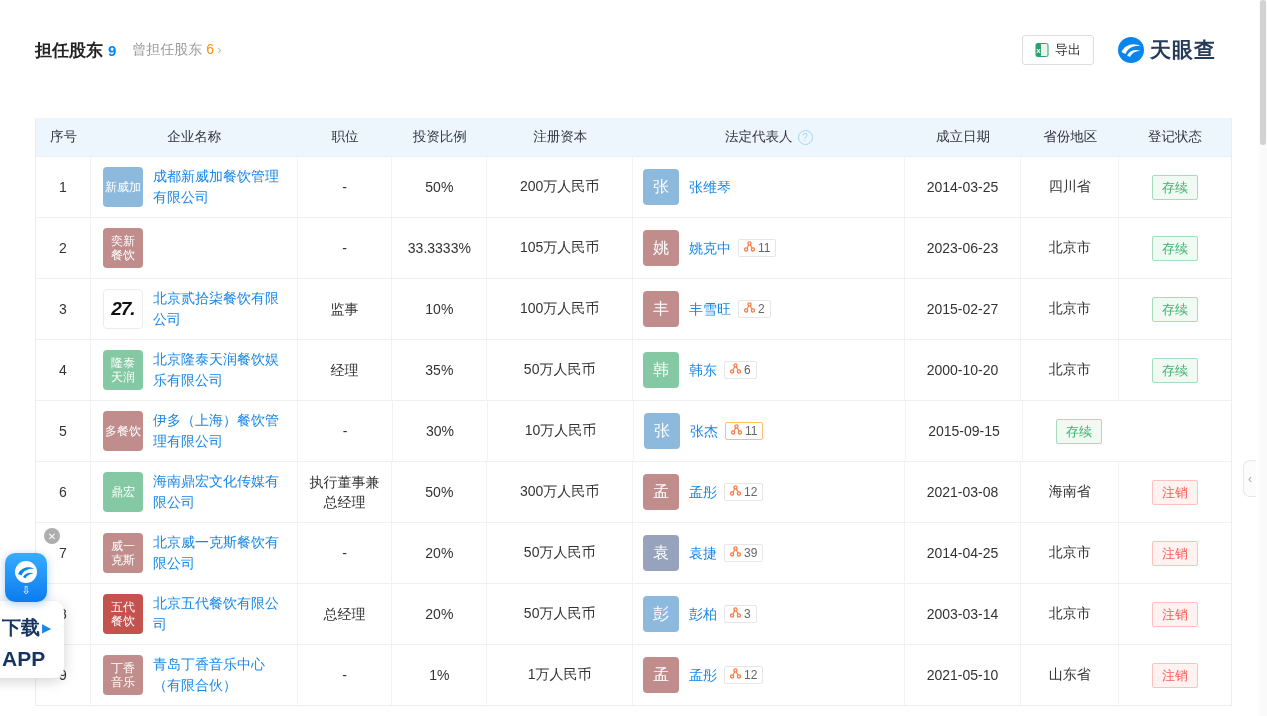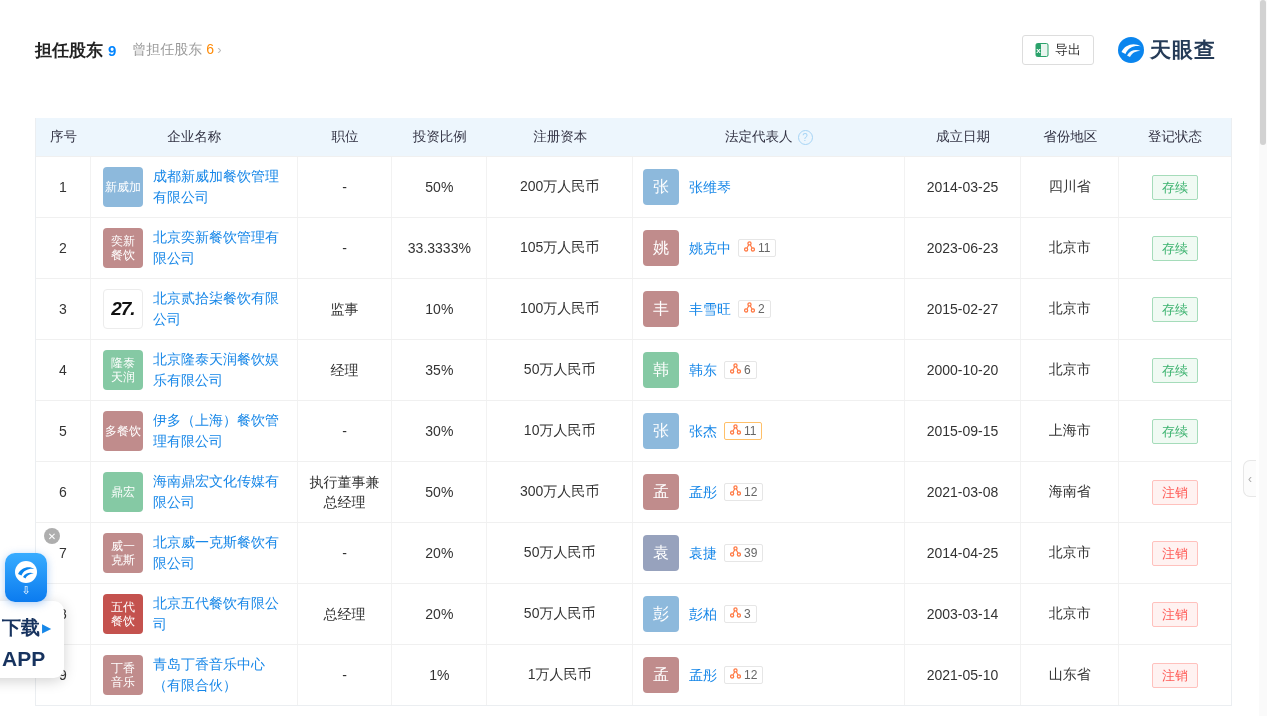--- a/index.html
+++ b/index.html
@@ -157,21 +157,20 @@
           <div class="td c7">四川省</div>
           <div class="td c8 last">
             <span class="status active">存续</span>
           </div>
         </div>
         <div class="tr">
           <div class="td c0">2</div>
           <div class="td c1">
             <div class="logo" style="background: rgb(192, 140, 140); color: rgb(255, 255, 255);">奕新
 餐饮</div>
-            <a class="lnk">北京奕新餐饮管理有限公司</a>
           </div>
           <div class="td c2">
             <span class="pos-wrap">-</span>
           </div>
           <div class="td c3">33.3333%</div>
           <div class="td c4">105万人民币</div>
           <div class="td c5">
             <div class="avatar" style="background: rgb(192, 140, 140);">姚</div>
             <a class="lnk">姚克中</a>
             <span class="badge">
@@ -277,21 +276,20 @@
                   <circle cx="6" cy="2.6" r="1.7" fill="none" stroke="#ff7a45" stroke-width="1.4"></circle>
                   <circle cx="2.3" cy="9.2" r="1.7" fill="none" stroke="#ff7a45" stroke-width="1.4"></circle>
                   <circle cx="9.7" cy="9.2" r="1.7" fill="none" stroke="#ff7a45" stroke-width="1.4"></circle>
                   <path d="M5.2 4.2 L3.2 7.6 M6.8 4.2 L8.8 7.6" stroke="#ff7a45" stroke-width="1.2"></path>
                 </svg>
               </span>
               <span>11</span>
             </span>
           </div>
           <div class="td c6">2015-09-15</div>
-          <div class="td c7">上海市</div>
           <div class="td c8 last">
             <span class="status active">存续</span>
           </div>
         </div>
         <div class="tr">
           <div class="td c0">6</div>
           <div class="td c1">
             <div class="logo" style="background: rgb(133, 201, 164); color: rgb(255, 255, 255);">鼎宏</div>
             <a class="lnk">海南鼎宏文化传媒有限公司</a>
           </div>

